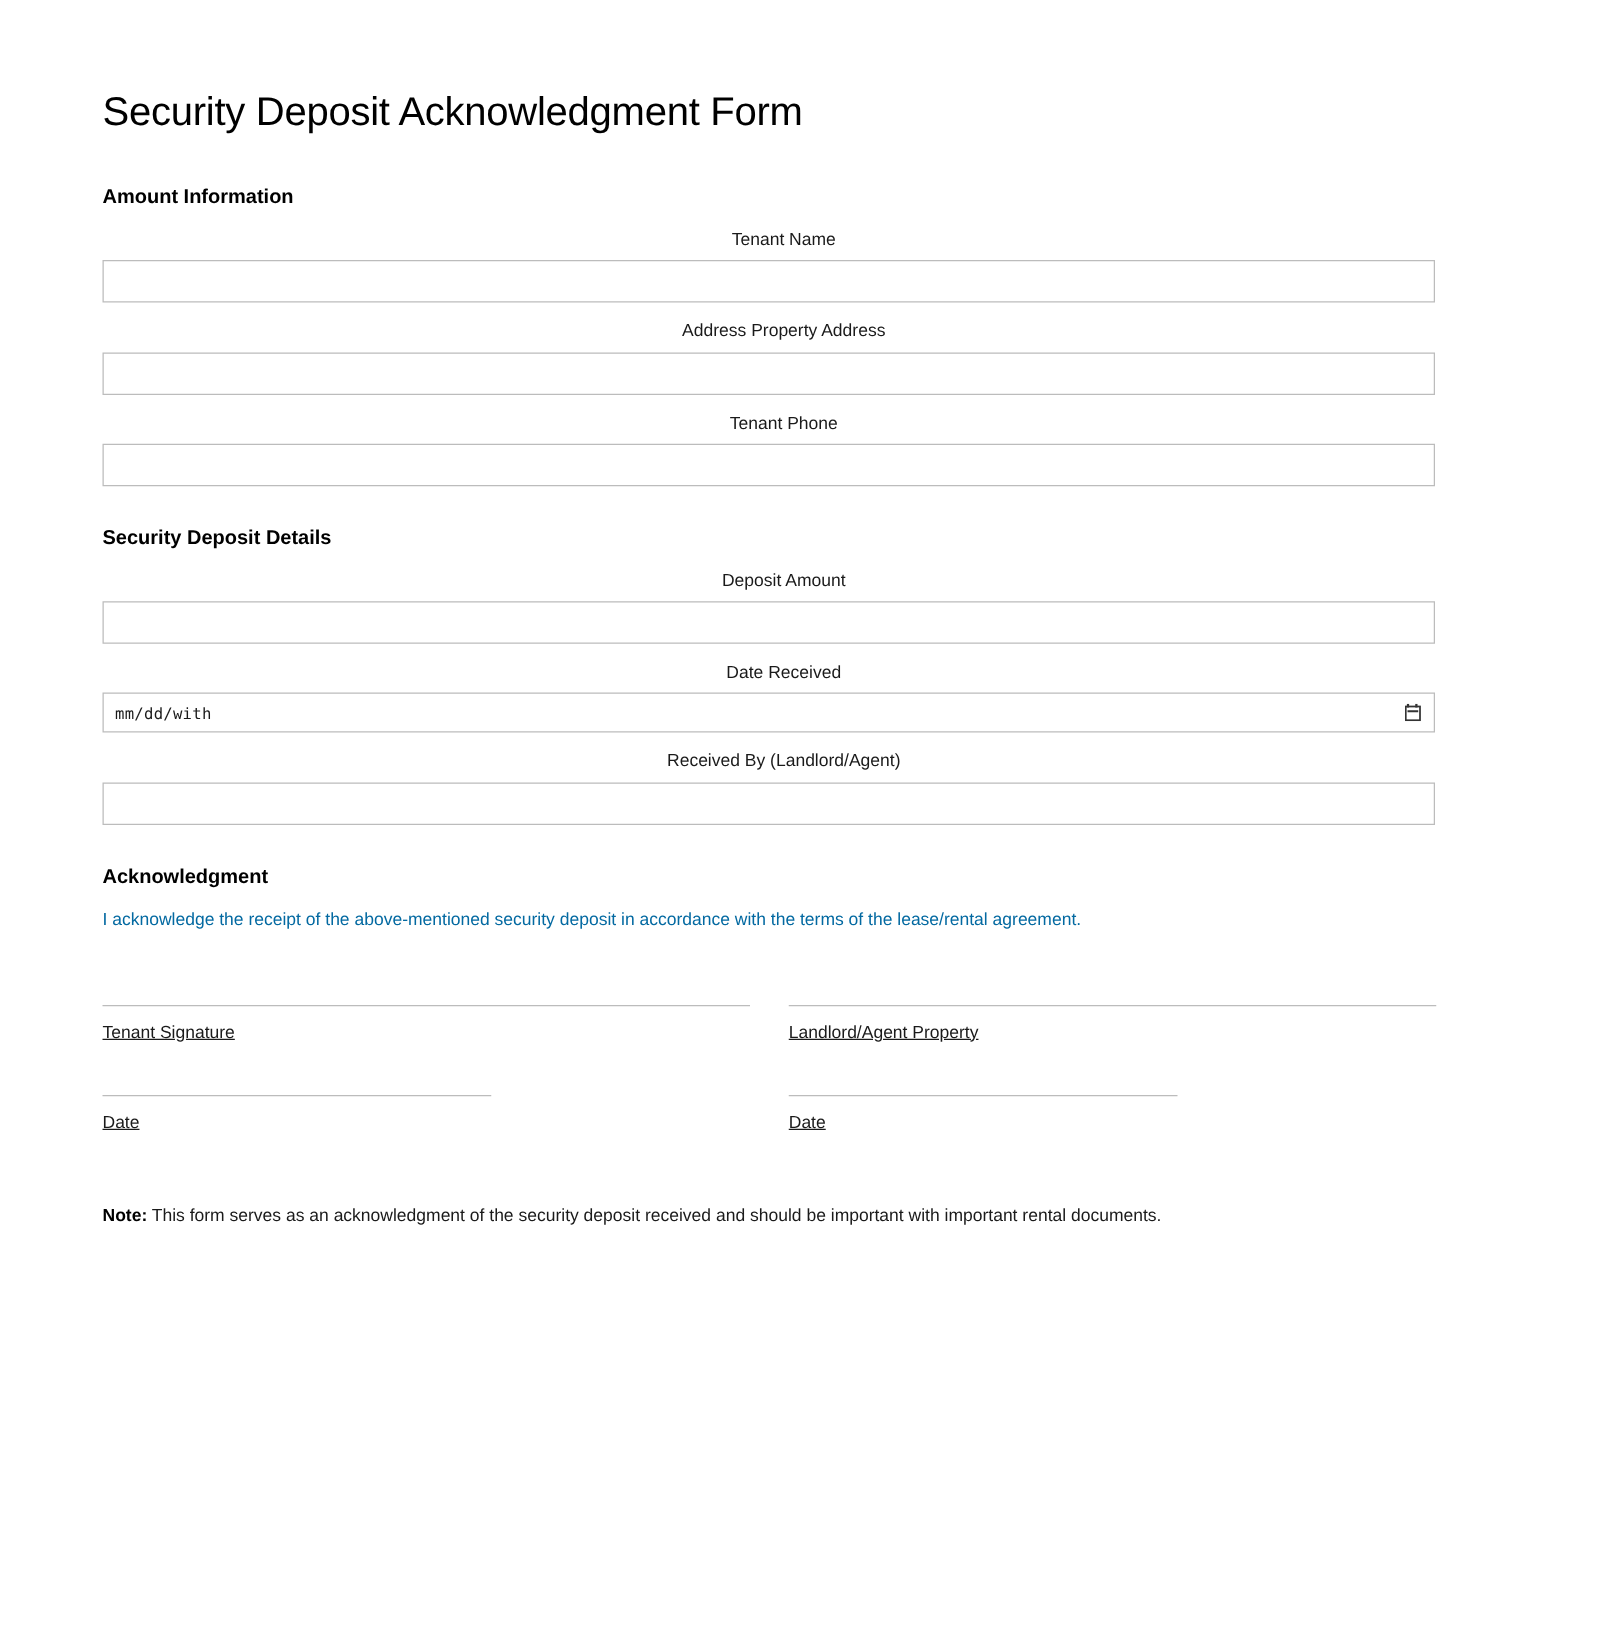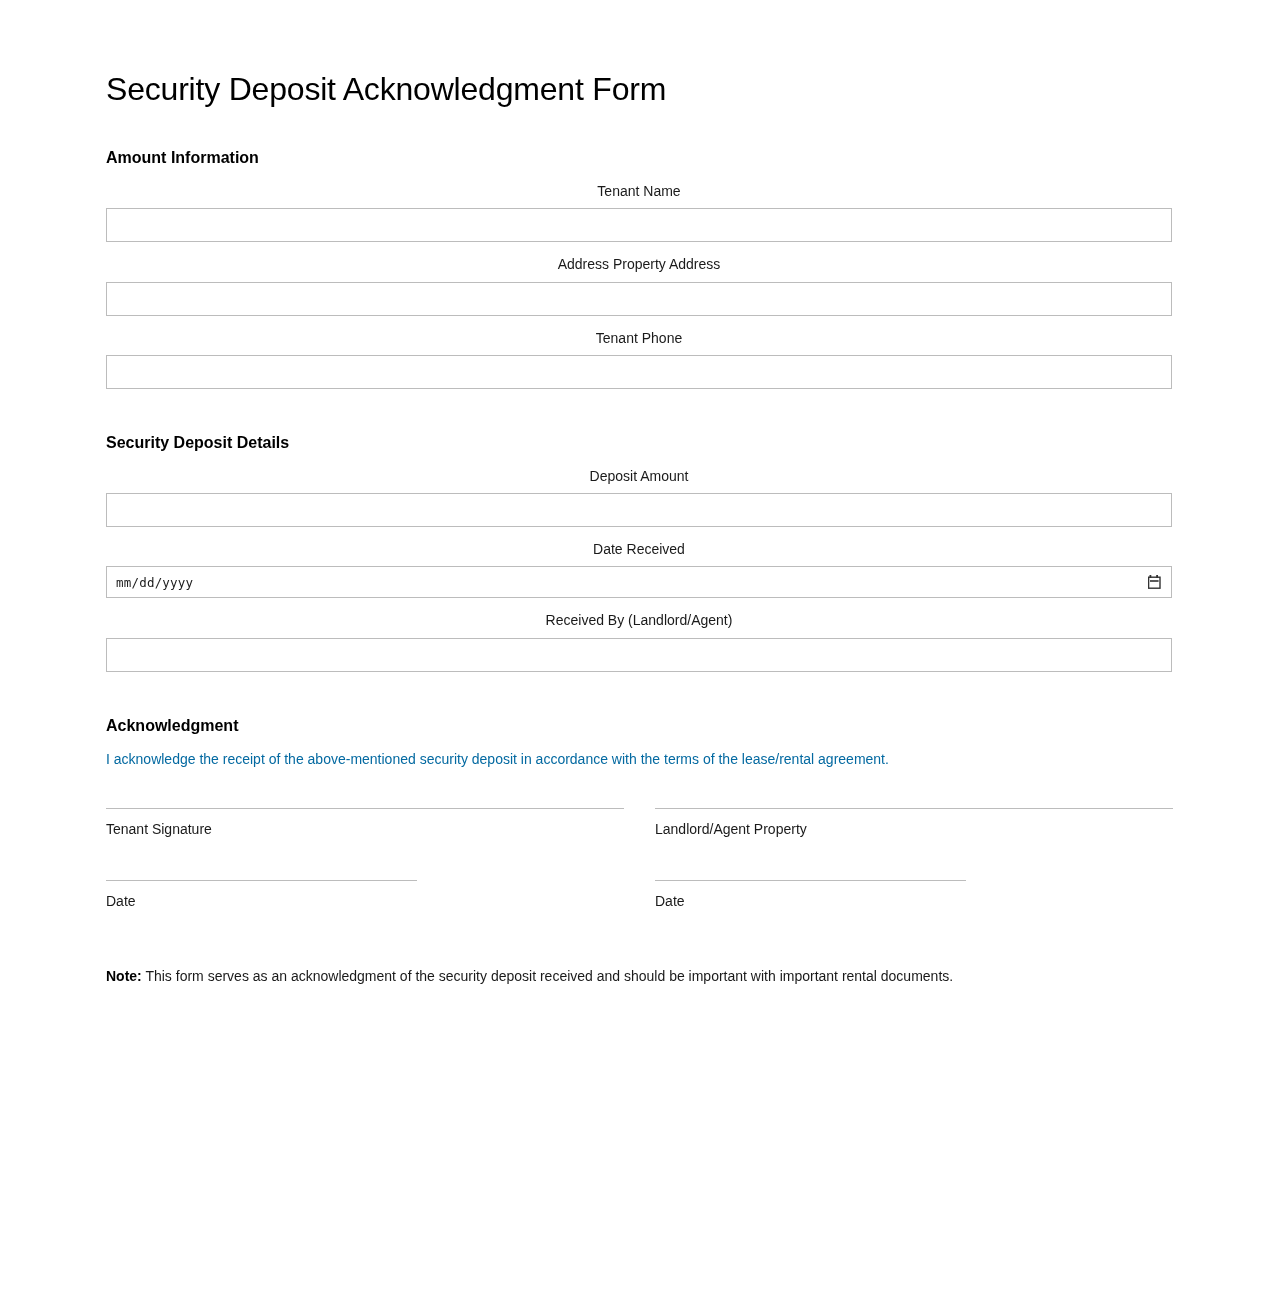--- a/index.html
+++ b/index.html
@@ -13,21 +13,21 @@
 
   body {
     width: 1278px;
     height: 1300px;
     font-family: "Liberation Sans", sans-serif;
     color: #1a1a1a;
     -webkit-font-smoothing: antialiased;
   }
 
   .page {
-    padding: 70px 106px 0 106px;
+    padding: 70px 106px 0 82px;
     width: 1278px;
   }
 
   
   .form-title {
     font-size: 32px;
     font-weight: 400;
     line-height: 1.2;
     margin: 0 0 40px 0;
     color: #000000;
@@ -41,21 +41,21 @@
 
   .section-heading {
     font-size: 16px;
     font-weight: 700;
     color: #000000;
     margin: 0 0 12px 0;
     line-height: 1.3;
   }
 
   .section + .section {
-    margin-top: 44px;
+    margin-top: 32px;
   }
 
   
   .field {
     margin-bottom: 12px;
   }
 
   .field-label {
     display: block;
     font-size: 14px;
@@ -114,23 +114,24 @@
   
   .ack-text {
     font-size: 14px;
     line-height: 1.5;
     color: #0369a1;
     margin: 0;
   }
 
   
   .signature-block {
-    margin-top: 38px;
+    margin-top: 58px;
     display: flex;
     gap: 31px;
+    text-decoration: underline;
   }
 
   .signature-column {
     width: 518px;
   }
 
   .sig-line {
     width: 518px;
     height: 1px;
     background: #bcbcbc;
@@ -195,21 +196,21 @@
     <h2 class="section-heading">Security Deposit Details</h2>
 
     <div class="field">
       <label class="field-label">Deposit Amount</label>
       <input class="text-input" type="text" value="" style="">
     </div>
 
     <div class="field">
       <label class="field-label">Date Received</label>
       <div class="date-input-wrap">
-        <span class="date-placeholder">mm/dd/yyyy</span>
+        <span class="date-placeholder">mm/dd/with</span>
         <span class="date-picker-icon">
           <svg width="13" height="14" viewBox="0 0 13 14" xmlns="http://www.w3.org/2000/svg">
             <rect x="1.5" y="0" width="1.8" height="3" fill="#333333"></rect>
             <rect x="8.2" y="0" width="1.8" height="3" fill="#333333"></rect>
             <rect x="0.6" y="2.2" width="11.4" height="11" fill="none" stroke="#333333" stroke-width="1.4"></rect>
             <rect x="2" y="5.2" width="8.6" height="1.6" fill="#333333"></rect>
           </svg>
         </span>
       </div>
     </div>

